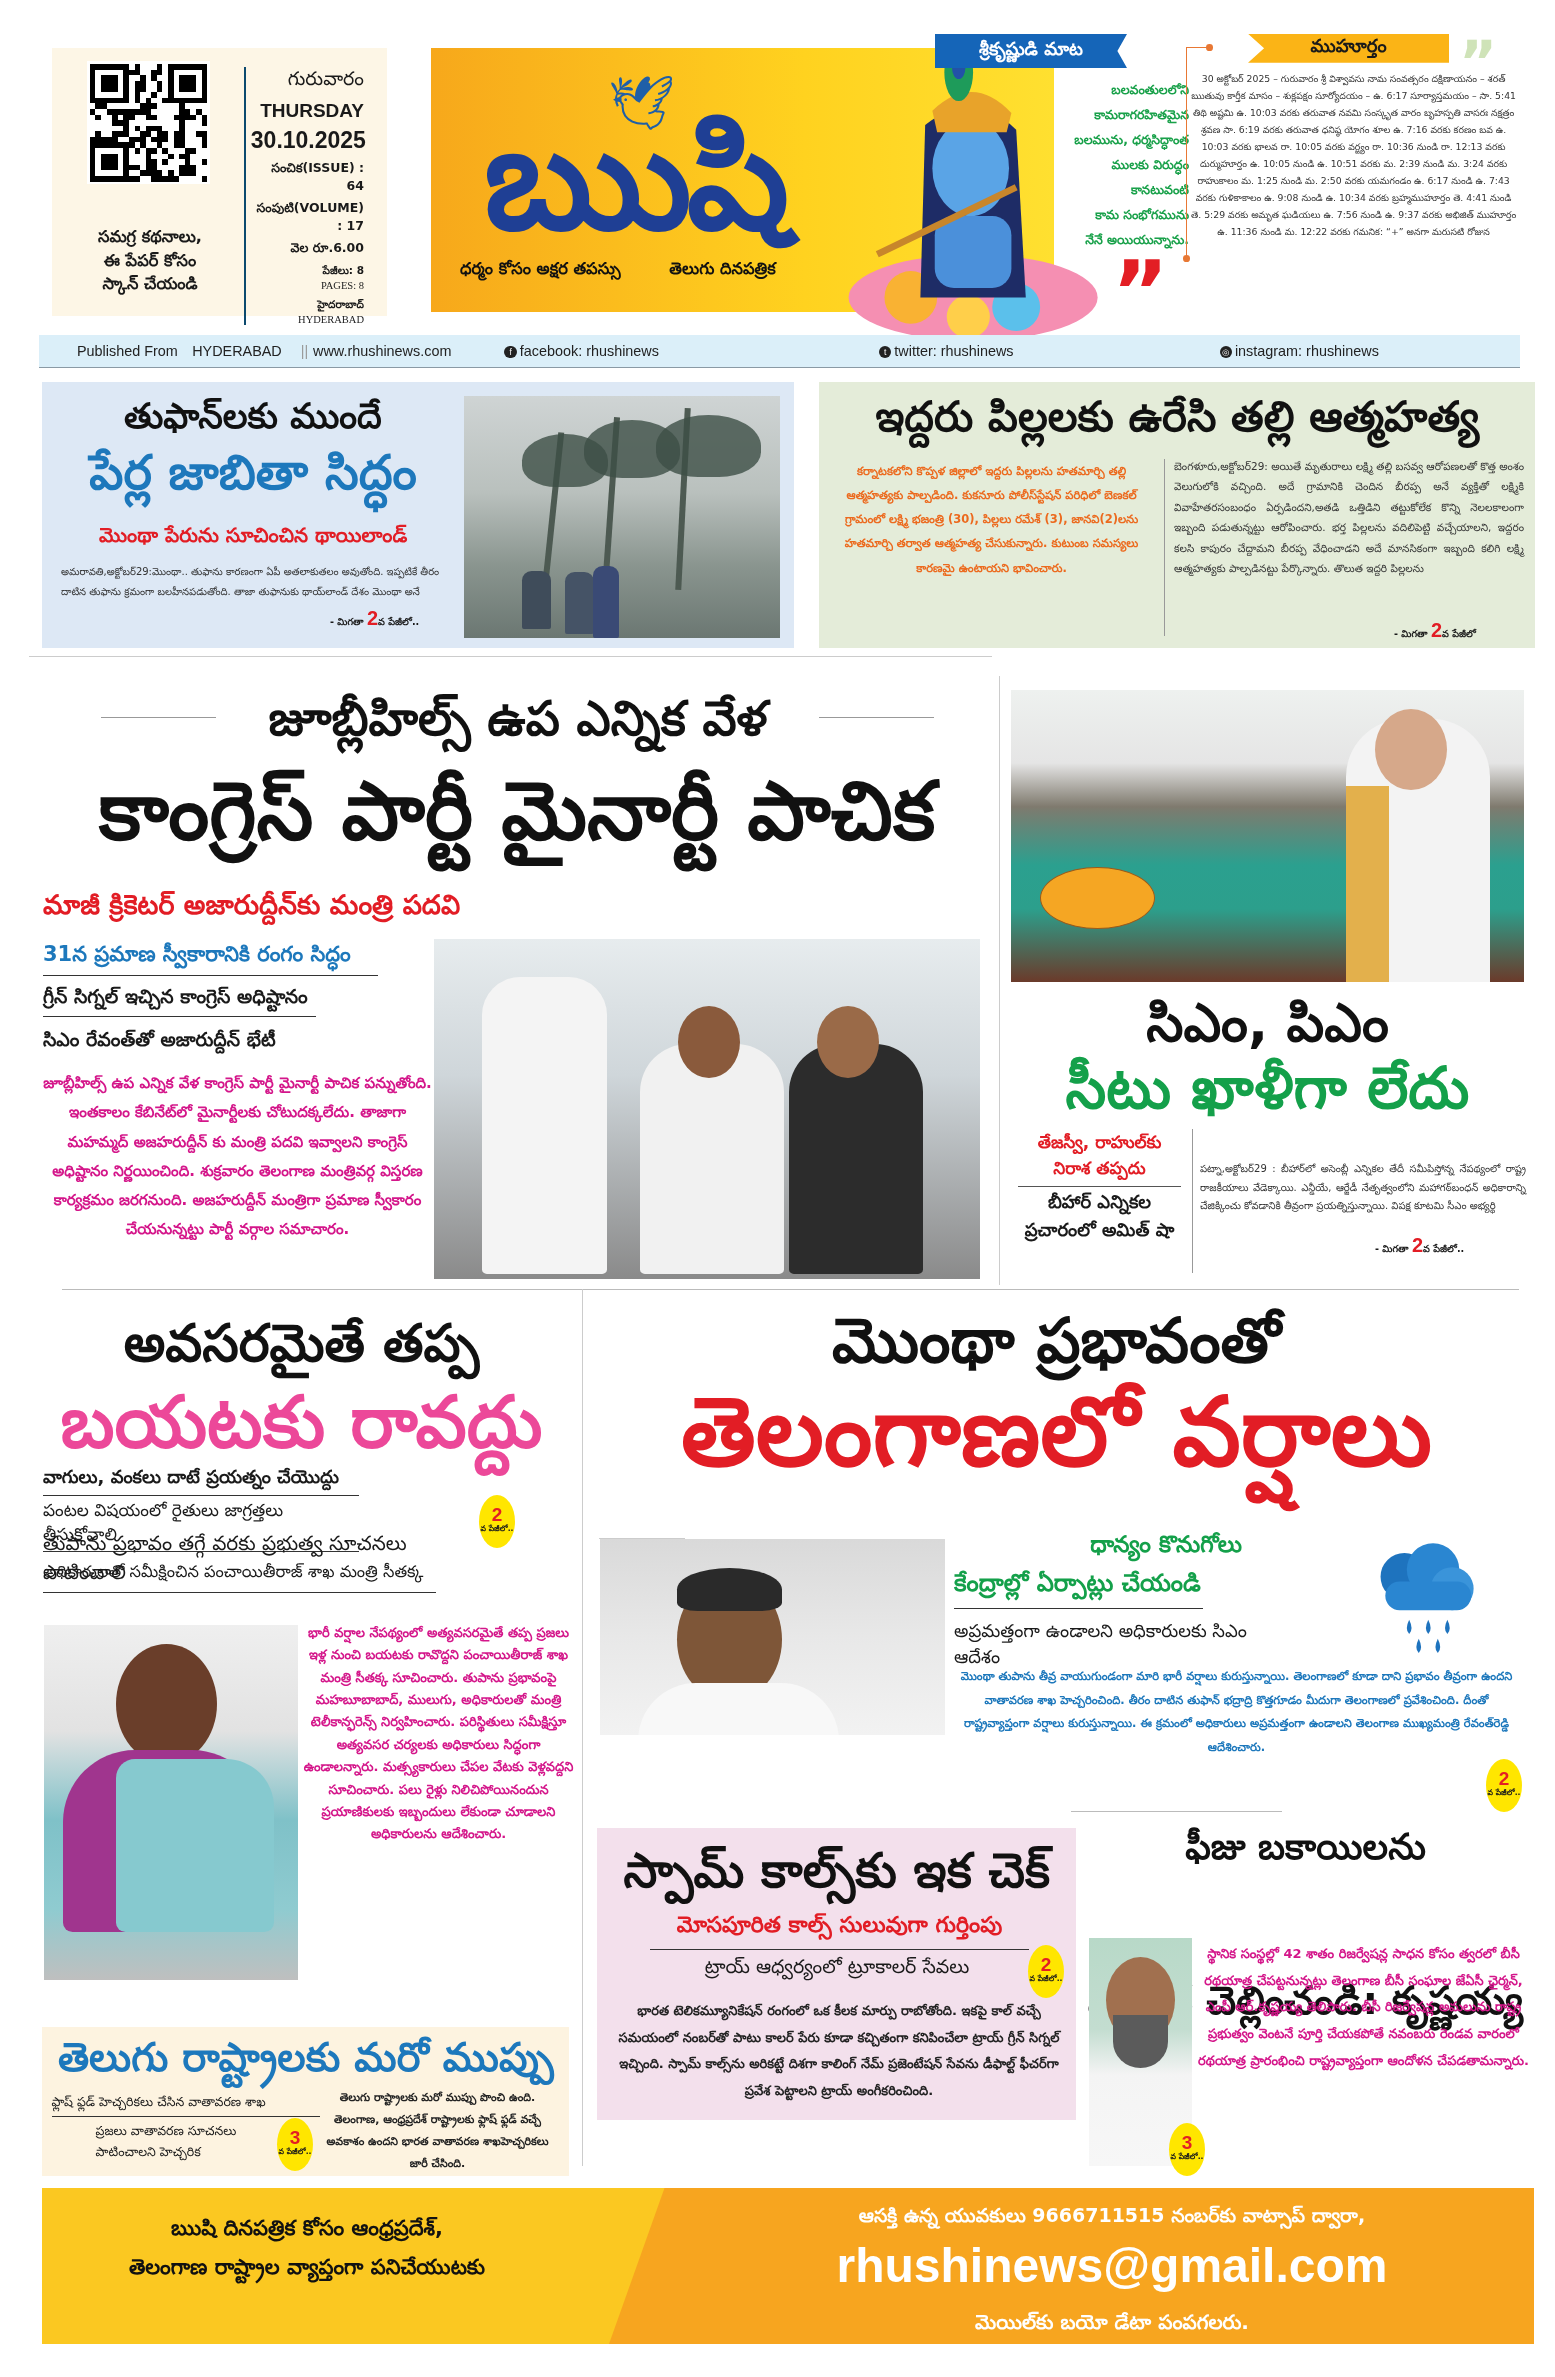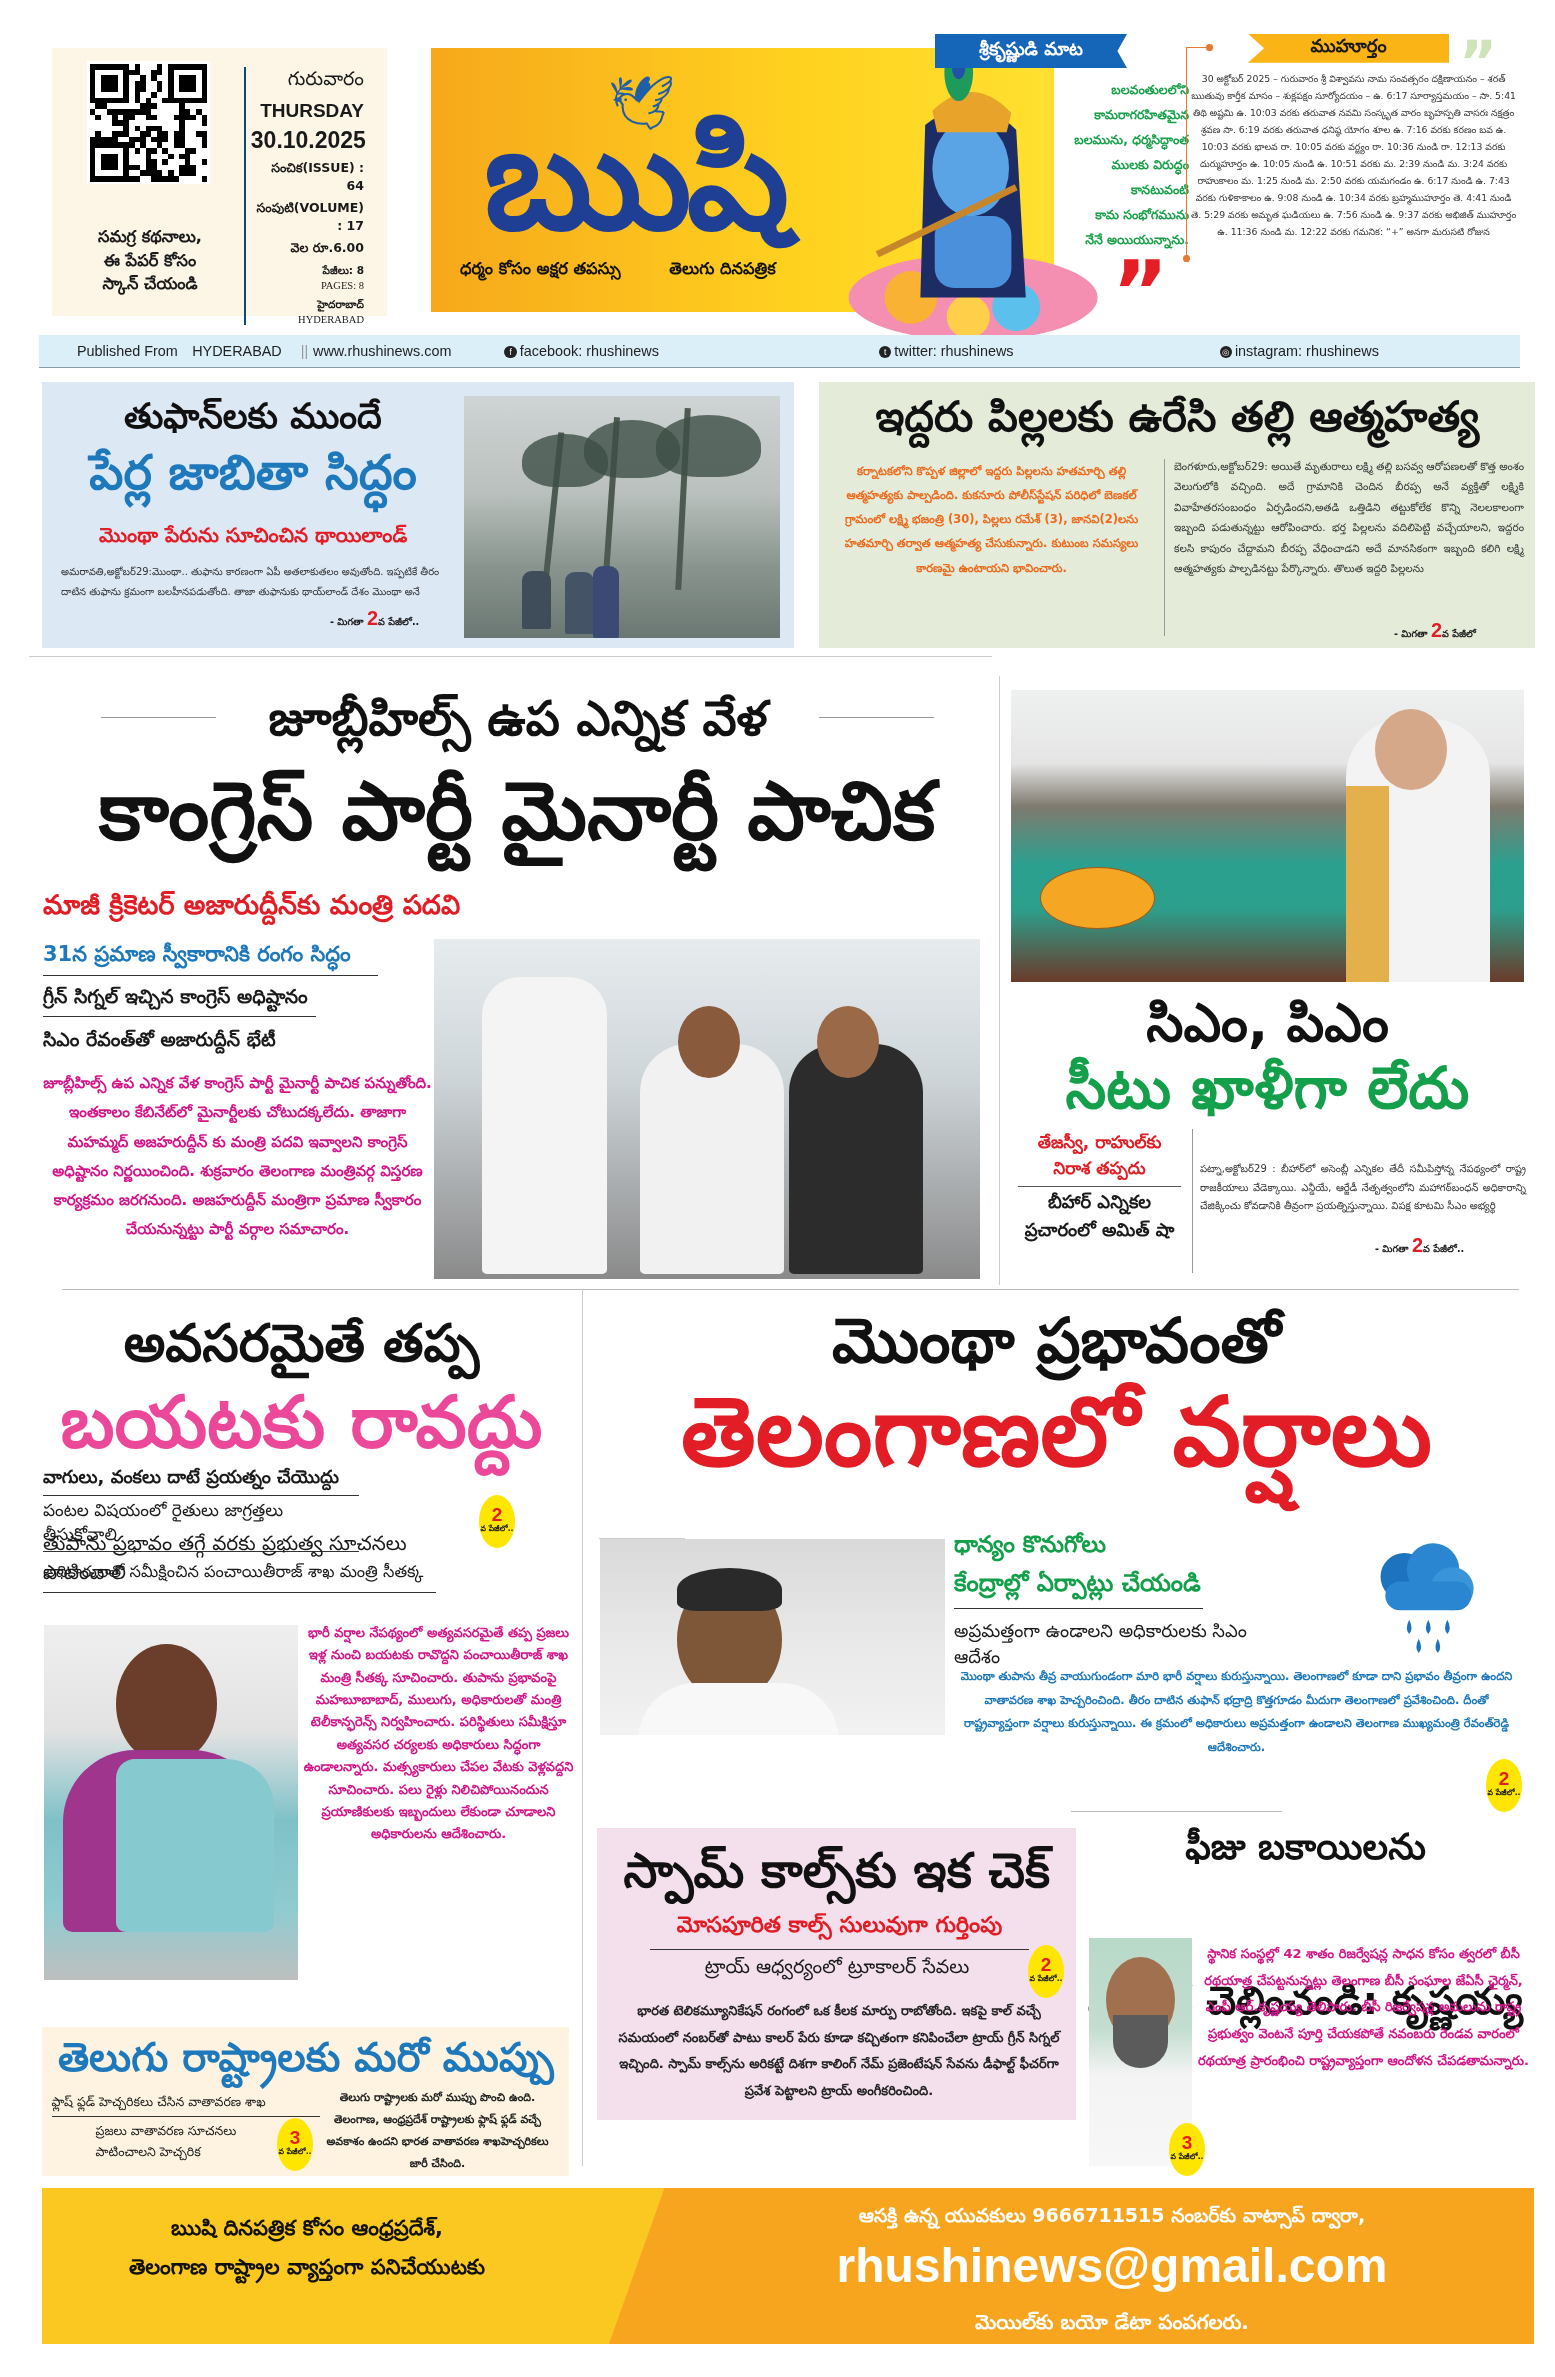--- a/index.html
+++ b/index.html
@@ -671,21 +671,21 @@
 <div class="abs pink bold center" style="left:302px;top:1622px;width:273px;font-size:13px;line-height:1.72;">భారీ వర్షాల నేపథ్యంలో అత్యవసరమైతే తప్ప ప్రజలు ఇళ్ల నుంచి బయటకు రావొద్దని పంచాయితీరాజ్ శాఖ మంత్రి సీతక్క సూచించారు. తుపాను ప్రభావంపై మహబూబాబాద్, ములుగు, అధికారులతో మంత్రి టెలీకాన్ఫరెన్స్ నిర్వహించారు. పరిస్థితులు సమీక్షిస్తూ అత్యవసర చర్యలకు అధికారులు సిద్ధంగా ఉండాలన్నారు. మత్స్యకారులు చేపల వేటకు వెళ్లవద్దని సూచించారు. పలు రైళ్లు నిలిచిపోయినందున ప్రయాణికులకు ఇబ్బందులు లేకుండా చూడాలని అధికారులను ఆదేశించారు.</div>
 
 <div class="abs hl-black center" style="left:589px;top:1304px;width:935px;font-size:62px;">మొంథా ప్రభావంతో</div>
 <div class="abs red bold center" style="left:589px;top:1380px;width:935px;font-size:96px;line-height:1.1;">తెలంగాణలో వర్షాలు</div>
 <div class="abs photo" style="left:599px;top:1538px;width:86px;height:0.5px;"></div>
 <div class="abs photo" style="left:600px;top:1539px;width:86px;height:196px;background:linear-gradient(180deg,#d9d9d9 0%,#e8e8e8 50%,#f2f2f2 100%);width:345px;">
   <div style="position:absolute;left:77px;top:38px;width:105px;height:125px;background:#7e5638;border-radius:50%;"></div>
   <div style="position:absolute;left:38px;top:144px;width:201px;height:96px;background:#f8f8f8;border-radius:58px 58px 0 0;"></div>
   <div style="position:absolute;left:77px;top:29px;width:105px;height:43px;background:#2a2a2a;border-radius:50% 50% 20% 20%;"></div>
 </div>
-<div class="abs green bold" style="left:954px;top:1531px;width:288px;font-size:23px;">ధాన్యం కొనుగోలు</div>
+<div class="abs green bold" style="left:954px;top:1531px;width:288px;font-size:23px;text-align:right;">ధాన్యం కొనుగోలు</div>
 <div class="abs green bold sub-rule" style="left:954px;top:1569px;width:249px;font-size:24px;padding-bottom:4.8px;">కేంద్రాల్లో ఏర్పాట్లు చేయండి</div>
 <div class="abs" style="left:954px;top:1620px;width:335px;font-size:18px;">అప్రమత్తంగా ఉండాలని అధికారులకు సిఎం ఆదేశం</div>
 <svg class="abs" style="left:1371px;top:1543px;" width="105" height="120" viewBox="0 0 220 250">
   <circle cx="70" cy="70" r="50" fill="#1e73be"></circle>
   <circle cx="130" cy="55" r="55" fill="#2a86d1"></circle>
   <circle cx="170" cy="95" r="45" fill="#3a94da"></circle>
   <rect x="30" y="80" width="180" height="60" rx="30" fill="#2a86d1"></rect>
   <path d="M80 160 q-10 20 0 30 q10 -10 0 -30z" fill="#1e73be"></path>
   <path d="M120 160 q-10 20 0 30 q10 -10 0 -30z" fill="#1e73be"></path>
   <path d="M160 160 q-10 20 0 30 q10 -10 0 -30z" fill="#1e73be"></path>

